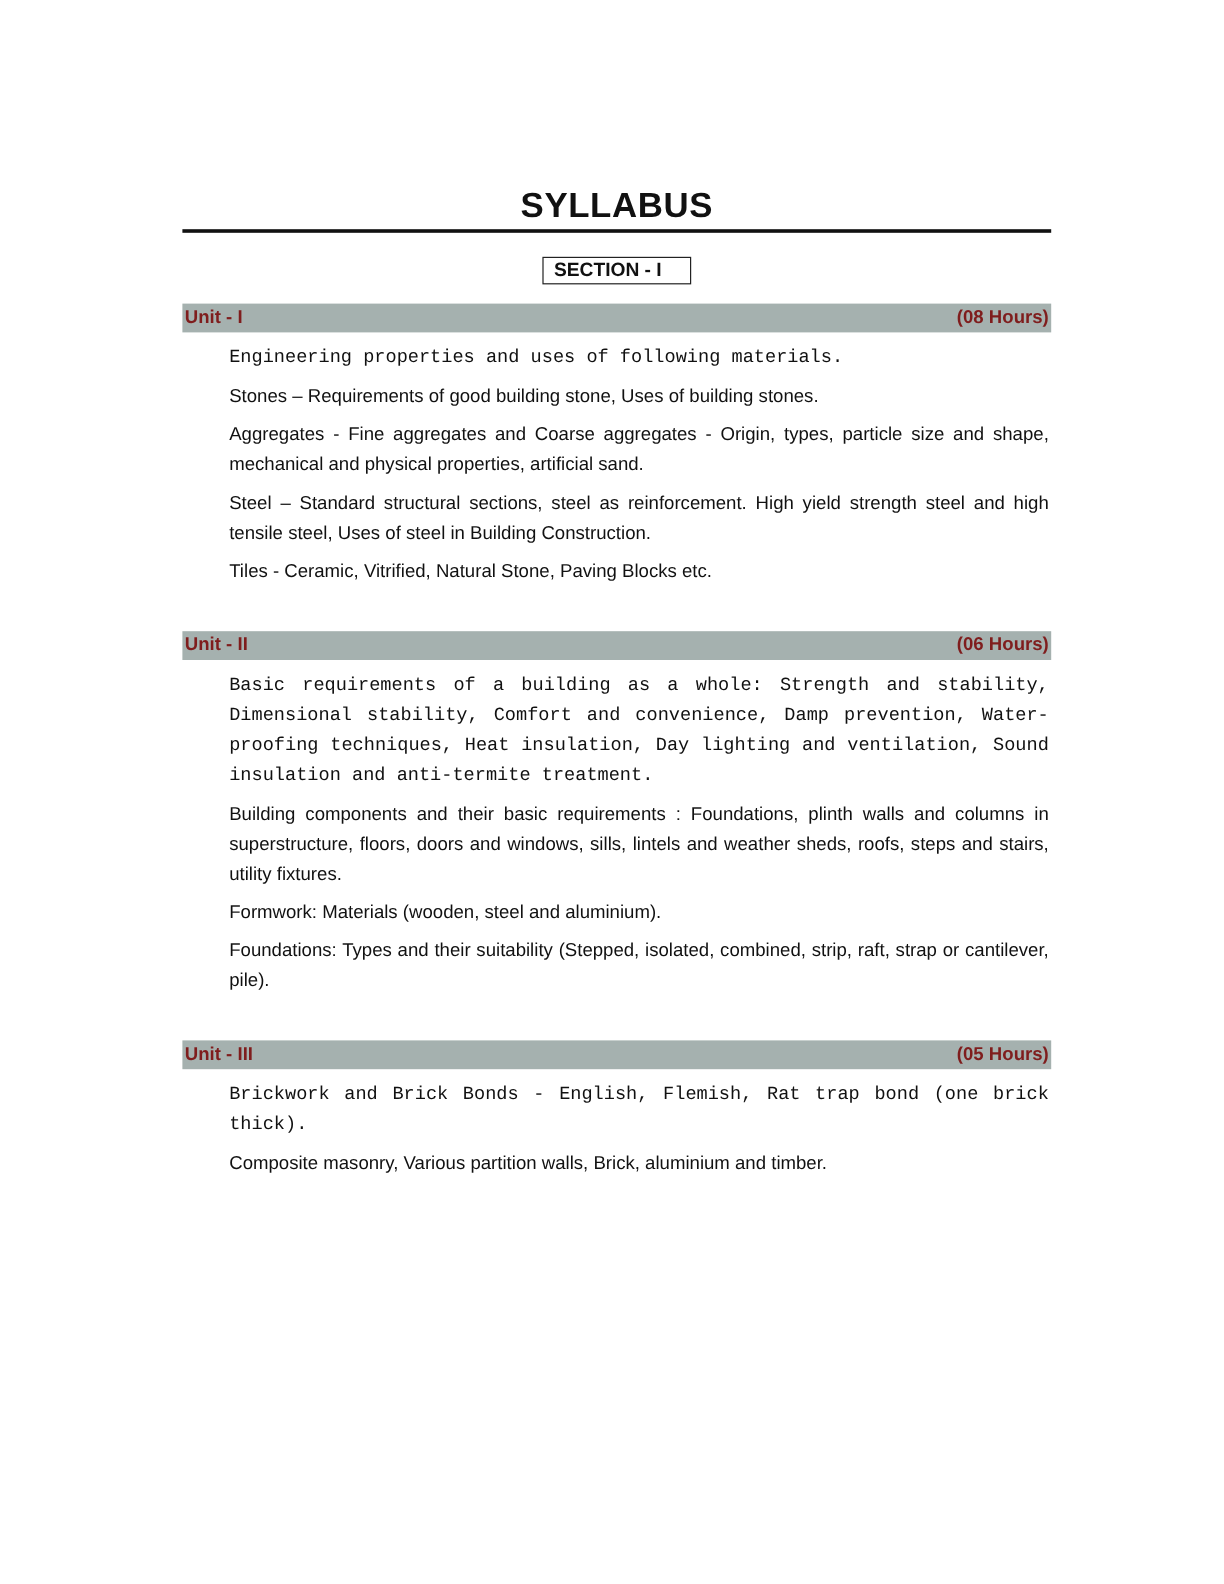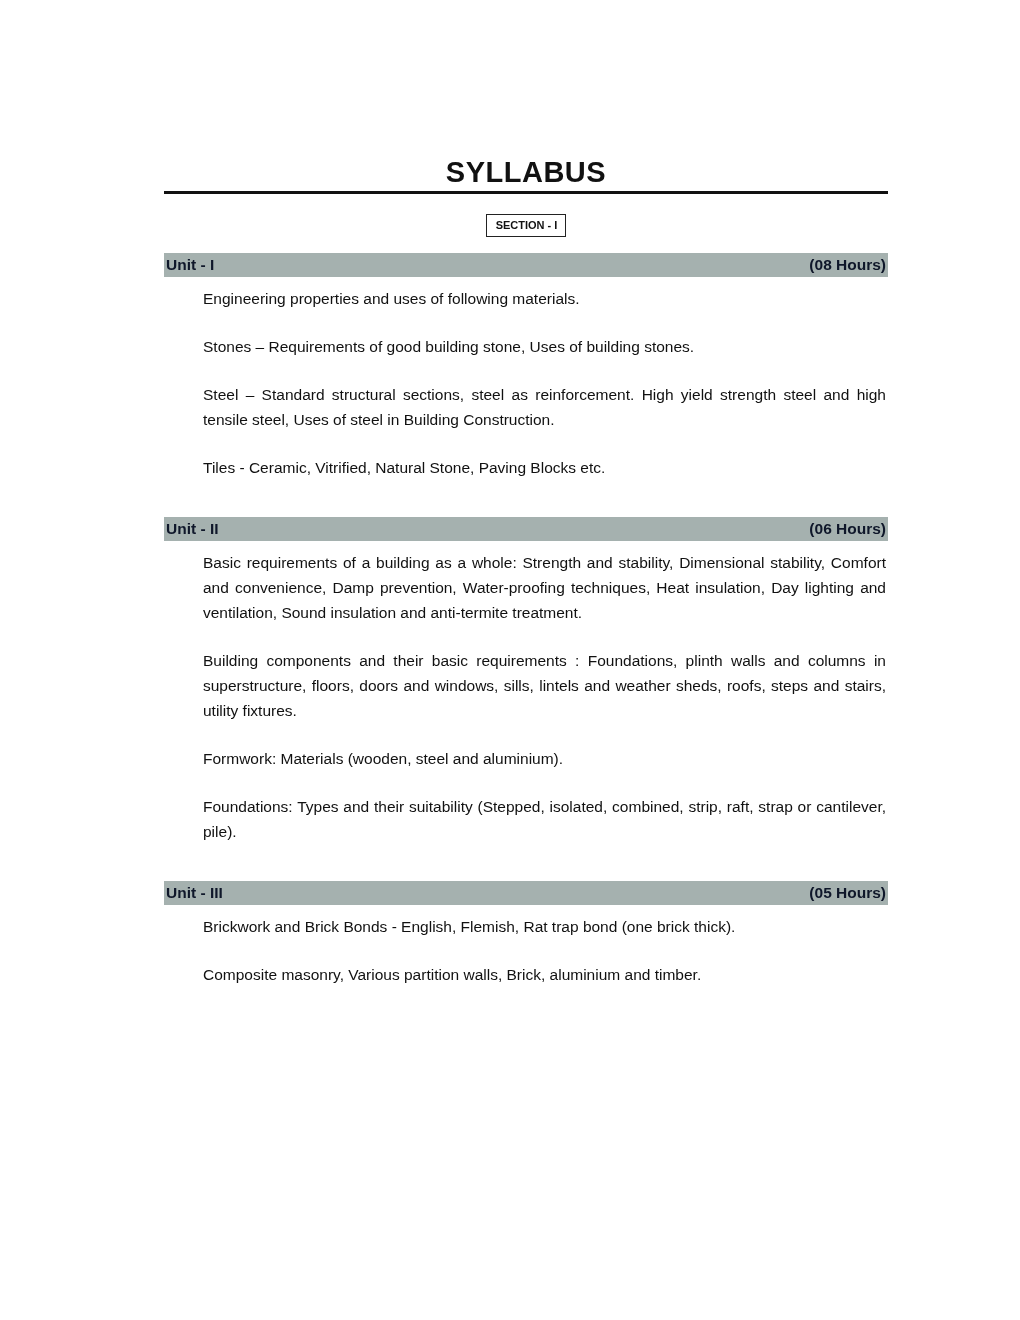--- a/index.html
+++ b/index.html
@@ -9,21 +9,21 @@
     }
     body {
       width: 1020px;
       height: 1320px;
       position: relative;
       font-family: "Liberation Sans", "DejaVu Sans", sans-serif;
       color: #111111;
     }
     .page {
       position: absolute;
-      left: 164px;
+      left: 152px;
       top: 150px;
       width: 724px;
     }
     .title {
       text-align: center;
       font-size: 29px;
       font-weight: bold;
       letter-spacing: 0.5px;
       line-height: 40px;
       margin: 0;
@@ -36,48 +36,49 @@
     }
     .section-wrap {
       text-align: center;
       margin-top: 20px;
       height: 24px;
     }
     .section-label {
       display: inline-block;
       border: 1.5px solid #222222;
       font-weight: bold;
-      font-size: 11px;
+      font-size: 16px;
       line-height: 19px;
-      padding: 1px 8px 1px 9px;
+      padding: 1px 24px 1px 9px;
     }
     .unit-bar {
       background: #a5b1af;
       height: 24px;
       display: flex;
       justify-content: space-between;
       align-items: center;
       padding: 0 2px;
       font-weight: bold;
       font-size: 15.5px;
-      color: #0f172a;
+      color: #7f1d1d;
     }
     .unit-list {
       margin: 0;
       padding: 0 2px 0 39px;
       list-style: none;
     }
     .unit-list li {
       font-size: 15.5px;
       line-height: 25px;
       text-align: justify;
-      margin-top: 23px;
+      margin-top: 7px;
     }
     .unit-list li:first-child {
       margin-top: 9px;
+      font-family: Liberation Mono, monospace;
     }
     .lead-bold {
       font-weight: normal;
     }
     #unit-1 { margin-top: 15px; }
     #unit-2 { margin-top: 37px; }
     #unit-3 { margin-top: 37px; }
   </style>
 </head>
 <body>
@@ -91,20 +92,21 @@
   </div>
 
   <div class="unit" id="unit-1">
     <div class="unit-bar">
       <span>Unit - I</span>
       <span>(08 Hours)</span>
     </div>
     <ul class="unit-list">
       <li><span>Engineering properties and uses of following materials.</span></li>
       <li><span>Stones – Requirements of good building stone, Uses of building stones.</span></li>
+      <li><span>Aggregates - Fine aggregates and Coarse aggregates - Origin, types, particle size and shape, mechanical and physical properties, artificial sand.</span></li>
       <li><span>Steel – Standard structural sections, steel as reinforcement. High yield strength steel and high tensile steel, Uses of steel in Building Construction.</span></li>
       <li><span>Tiles - Ceramic, Vitrified, Natural Stone, Paving Blocks etc.</span></li>
     </ul>
   </div>
 
   <div class="unit" id="unit-2">
     <div class="unit-bar">
       <span>Unit - II</span>
       <span>(06 Hours)</span>
     </div>

